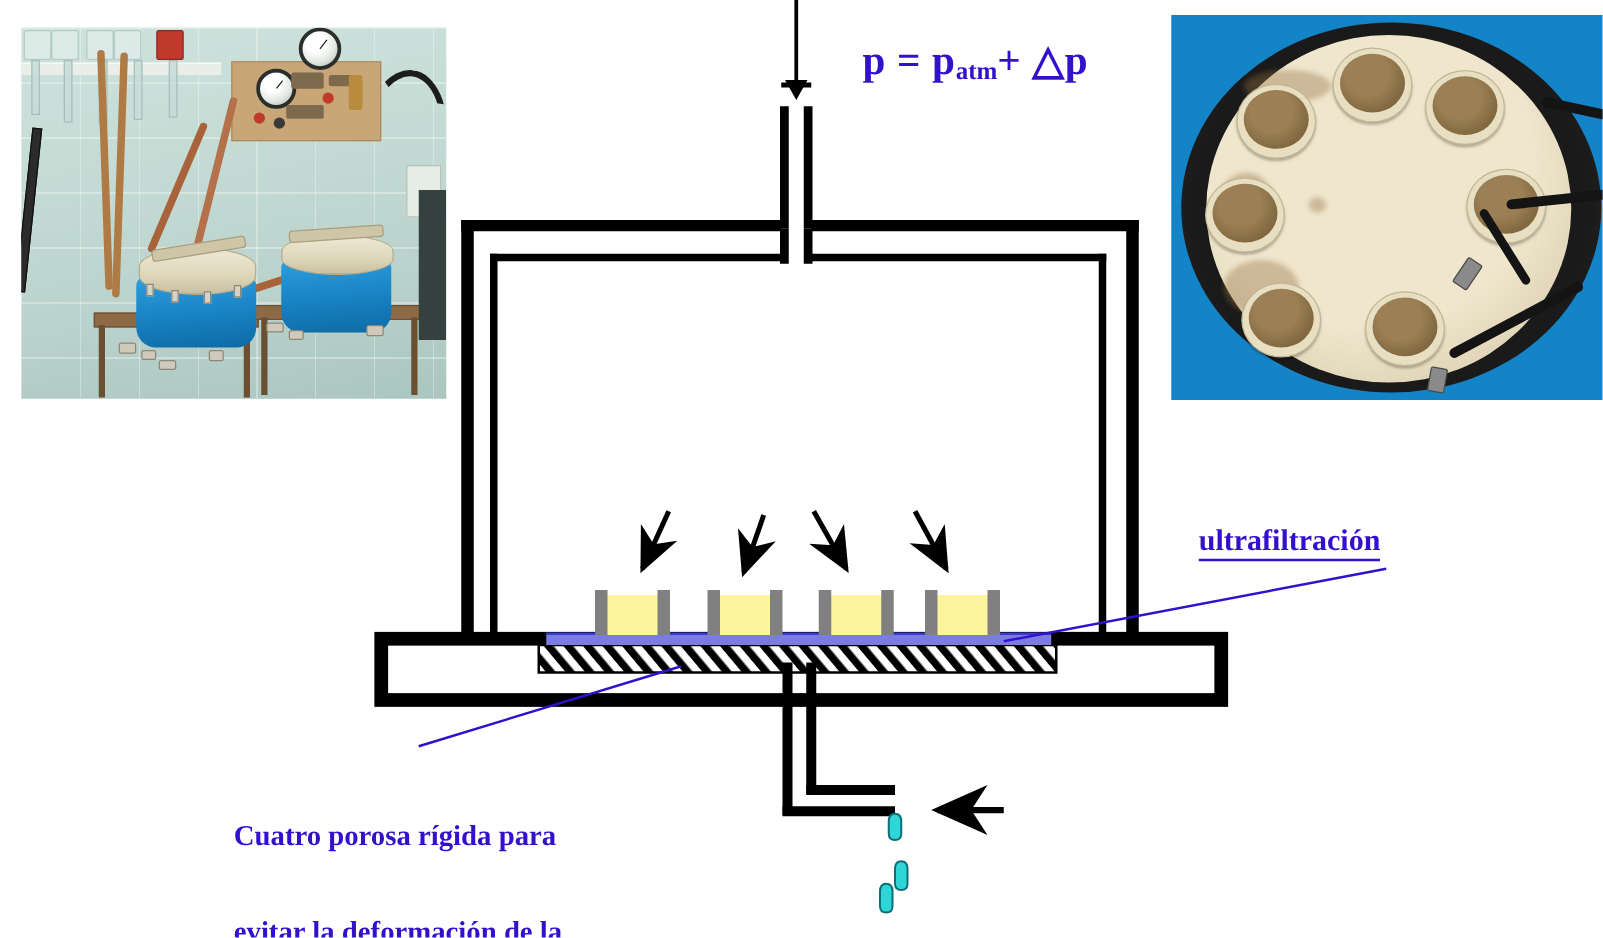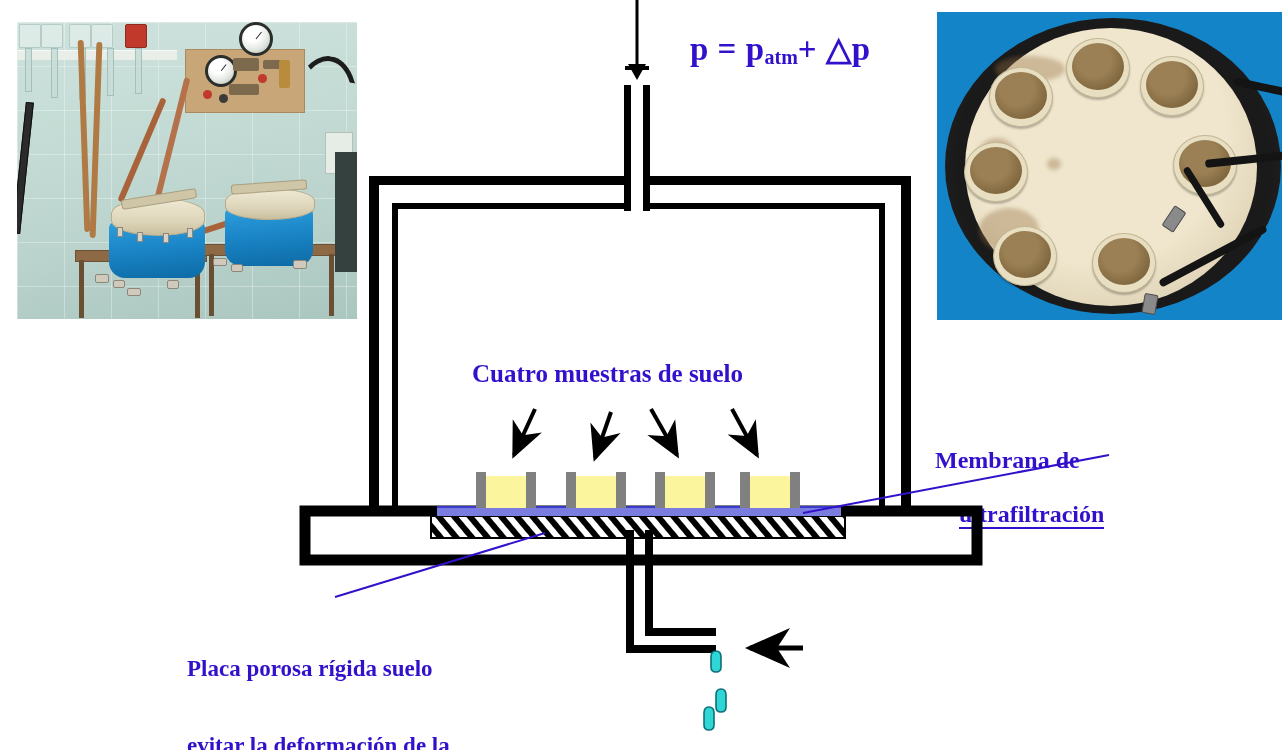--- a/index.html
+++ b/index.html
@@ -284,29 +284,27 @@
     <div class="cable" style="left:216px; top:240px; width:120px; height:8px; transform:rotate(-28deg);"></div>
     <div class="cable" style="left:232px; top:182px; width:70px; height:7px; transform:rotate(58deg);"></div>
     <div class="connector" style="left:230px; top:195px; width:12px; height:22px; transform:rotate(34deg);"></div>
     <div class="connector" style="left:206px; top:282px; width:12px; height:18px; transform:rotate(10deg);"></div>
   </div>
 
   <div class="label formula" style="left:638px; top:-6px;">
     <span>p = p</span><sub>atm</sub><span>+ △p</span>
   </div>
 
-  <div class="label lbl-samples" style="left:455px; top:360px;">Cuatro muestras de suelo</div>
 
   <div class="label lbl-membrane" style="left:918px; top:393px;">
-    <div>Membrana de</div>
     <div style="border-bottom:2px solid #3311cc; display:inline-block;">ultrafiltración</div>
   </div>
 
   <div class="label lbl-plate" style="left:170px; top:604px;">
-    <div>Placa porosa rígida suelo</div>
+    <div>Cuatro porosa rígida para</div>
     <div>evitar la deformación de la</div>
     
   </div>
 
 
   <svg id="diagram" viewBox="0 0 1282 750">
     <defs>
       <marker id="arrowBlack" markerWidth="10" markerHeight="10" refX="8" refY="5" orient="auto" markerUnits="strokeWidth">
         <path d="M0,1 L9,5 L0,9 L2.6,5 Z" fill="#000"></path>
       </marker>

